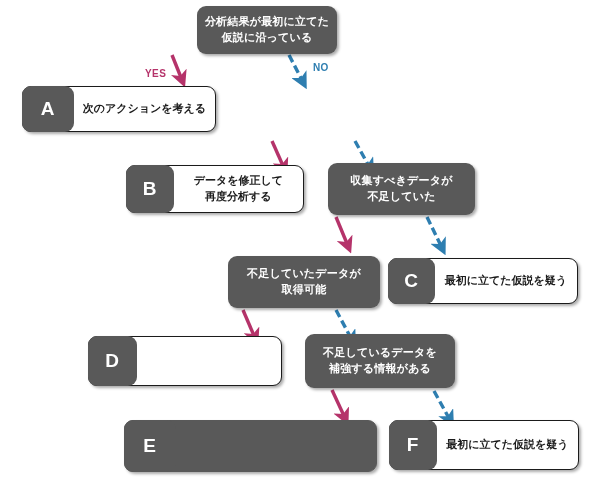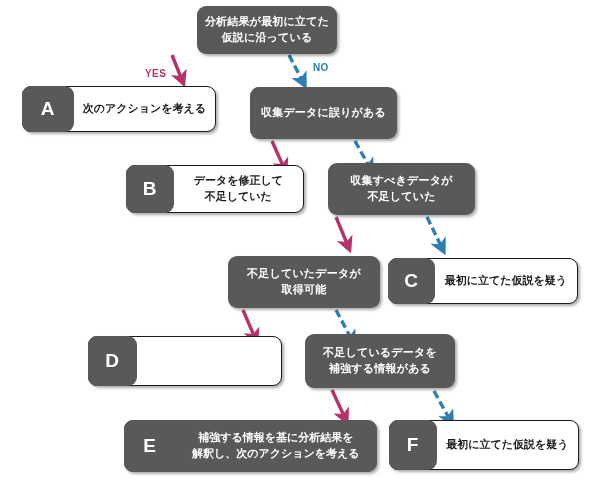--- a/index.html
+++ b/index.html
@@ -137,23 +137,20 @@
     <g>
       <line x1="434" y1="391" x2="450" y2="420" stroke="#2E7EB0" stroke-width="3.4" stroke-dasharray="8 4" marker-end="url(#ah-n)"></line>
     </g>
   </svg>
 
   <div class="node" style="left:165px;top:6px;width:140px;height:48px;margin-left:32px;">
     <span class="txt">分析結果が最初に立てた
 仮説に沿っている</span>
   </div>
 
-  <div class="node" style="left:250px;top:87px;width:147px;height:52px;">
-    <span class="txt">収集データに誤りがある</span>
-  </div>
 
   <div class="node" style="left:228px;top:256px;width:152px;height:52px;">
     <span class="txt">不足していたデータが
 取得可能</span>
   </div>
 
   <div class="node" style="left:328px;top:163px;width:147px;height:52px;">
     <span class="txt">収集すべきデータが
 不足していた</span>
   </div>
@@ -164,36 +161,34 @@
   </div>
 
   <div class="outcome" style="left:22px;top:86px;width:194px;height:46px;">
     <div class="tag" style="width:52px;">A</div>
     <div class="body">次のアクションを考える</div>
   </div>
 
   <div class="outcome" style="left:126px;top:165px;width:178px;height:48px;">
     <div class="tag" style="width:48px;">B</div>
     <div class="body">データを修正して
-不足していた</div>
+再度分析する</div>
   </div>
 
   <div class="outcome" style="left:388px;top:258px;width:190px;height:46px;">
     <div class="tag" style="width:47px;">C</div>
     <div class="body">最初に立てた仮説を疑う</div>
   </div>
 
   <div class="outcome" style="left:88px;top:336px;width:194px;height:50px;">
     <div class="tag" style="width:49px;">D</div>
   </div>
 
   <div class="outcome solid" style="left:124px;top:420px;width:253px;height:52px;">
     <div class="tag" style="width:52px;">E</div>
-    <div class="body">補強する情報を基に分析結果を
-解釈し、次のアクションを考える</div>
   </div>
 
   <div class="outcome" style="left:389px;top:420px;width:190px;height:50px;">
     <div class="tag" style="width:48px;">F</div>
     <div class="body">最初に立てた仮説を疑う</div>
   </div>
 
   <div class="blabel yes" style="left:145px;top:68px;">YES</div>
   <div class="blabel no" style="left:313px;top:62px;">NO</div>
 

